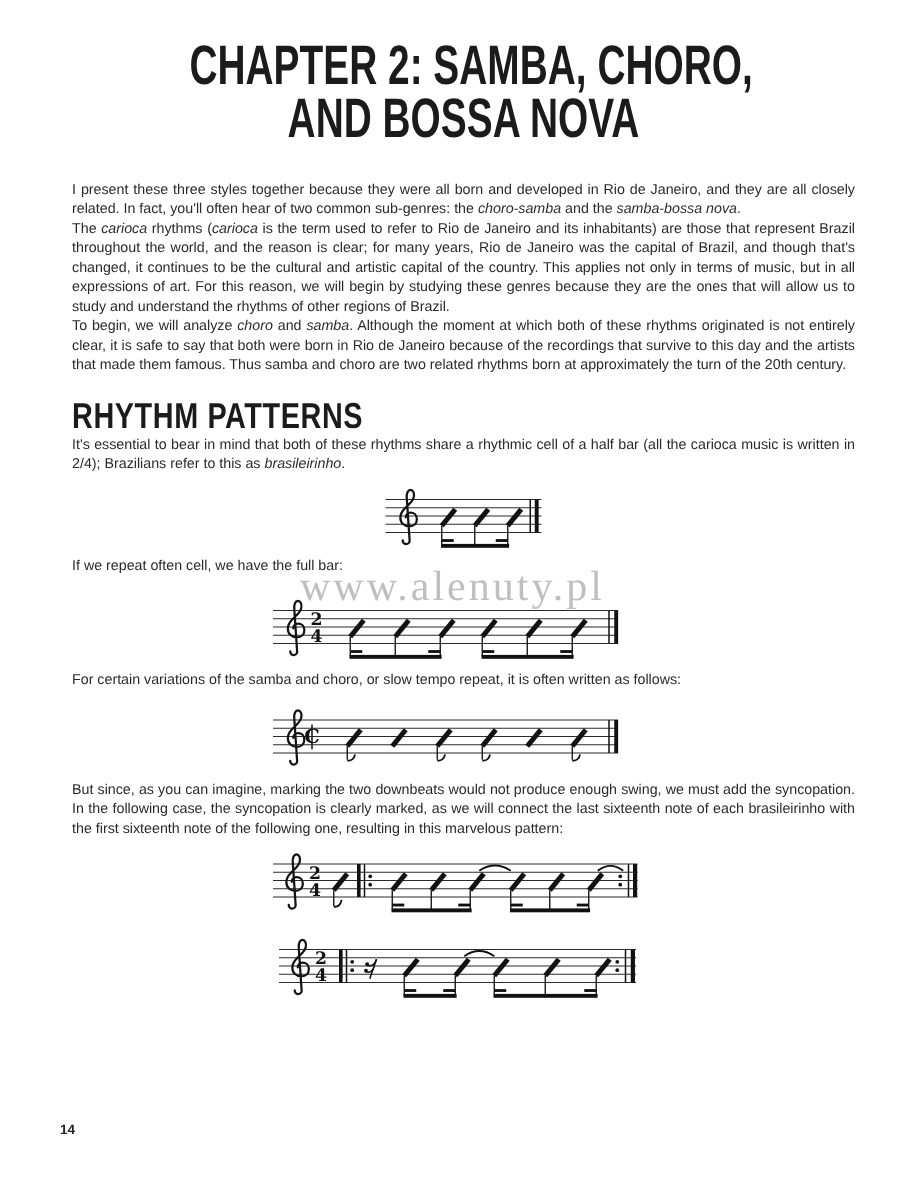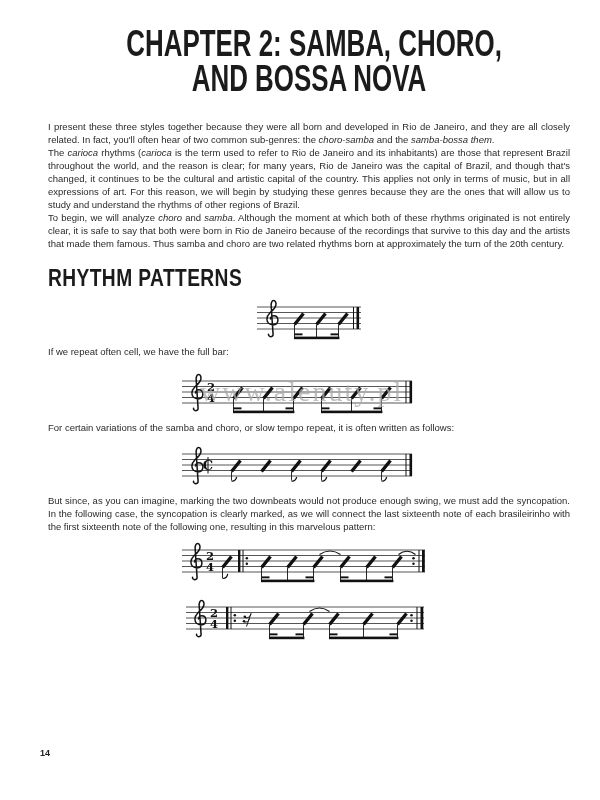--- a/index.html
+++ b/index.html
@@ -41,25 +41,26 @@
 </style>
 </head>
 <body>
 
 <div class="page">
 
   <div class="content">
 
     <h1 class="title"><span>CHAPTER 2: SAMBA, CHORO,</span><br><span>AND BOSSA NOVA</span></h1>
 
-    <p class="body mt-first">I present these three styles together because they were all born and developed in Rio de Janeiro, and they are all closely related. In fact, you'll often hear of two common sub-genres: the <i>choro-samba</i> and the <i>samba-bossa them</i>.</p>
+    <p class="body mt-first">I present these three styles together because they were all born and developed in Rio de Janeiro, and they are all closely related. In fact, you'll often hear of two common sub-genres: the <i>choro-samba</i> and the <i>samba-bossa nova</i>.</p>
     <p class="body mt-11">The <i>carioca</i> rhythms (<i>carioca</i> is the term used to refer to Rio de Janeiro and its inhabitants) are those that represent Brazil throughout the world, and the reason is clear; for many years, Rio de Janeiro was the capital of Brazil, and though that's changed, it continues to be the cultural and artistic capital of the country. This applies not only in terms of music, but in all expressions of art. For this reason, we will begin by studying these genres because they are the ones that will allow us to study and understand the rhythms of other regions of Brazil.</p>
     <p class="body mt-7">To begin, we will analyze <i>choro</i> and <i>samba</i>. Although the moment at which both of these rhythms originated is not entirely clear, it is safe to say that both were born in Rio de Janeiro because of the recordings that survive to this day and the artists that made them famous. Thus samba and choro are two related rhythms born at approximately the turn of the 20th century.</p>
 
     <h2 class="sec">RHYTHM PATTERNS</h2>
+    <p class="body mt-3">It's essential to bear in mind that both of these rhythms share a rhythmic cell of a half bar (all the carioca music is written in 2/4); Brazilians refer to this as <i>brasileirinho</i>.</p>
 
     <div class="fig" id="fig1">
       <svg width="110" height="50" viewBox="0 0 110 50" aria-label="Half-bar rhythmic cell (brasileirinho): three beamed slash notes, sixteenth-eighth-sixteenth">
         <g>
           <line class="stf" x1="2" y1="12" x2="106" y2="12"></line>
             <line class="stf" x1="2" y1="17.5" x2="106" y2="17.5"></line>
           <line class="stf" x1="2" y1="23" x2="106" y2="23"></line>
             <line class="stf" x1="2" y1="28.5" x2="106" y2="28.5"></line>
           <line class="stf" x1="2" y1="34" x2="106" y2="34"></line>
         </g>

